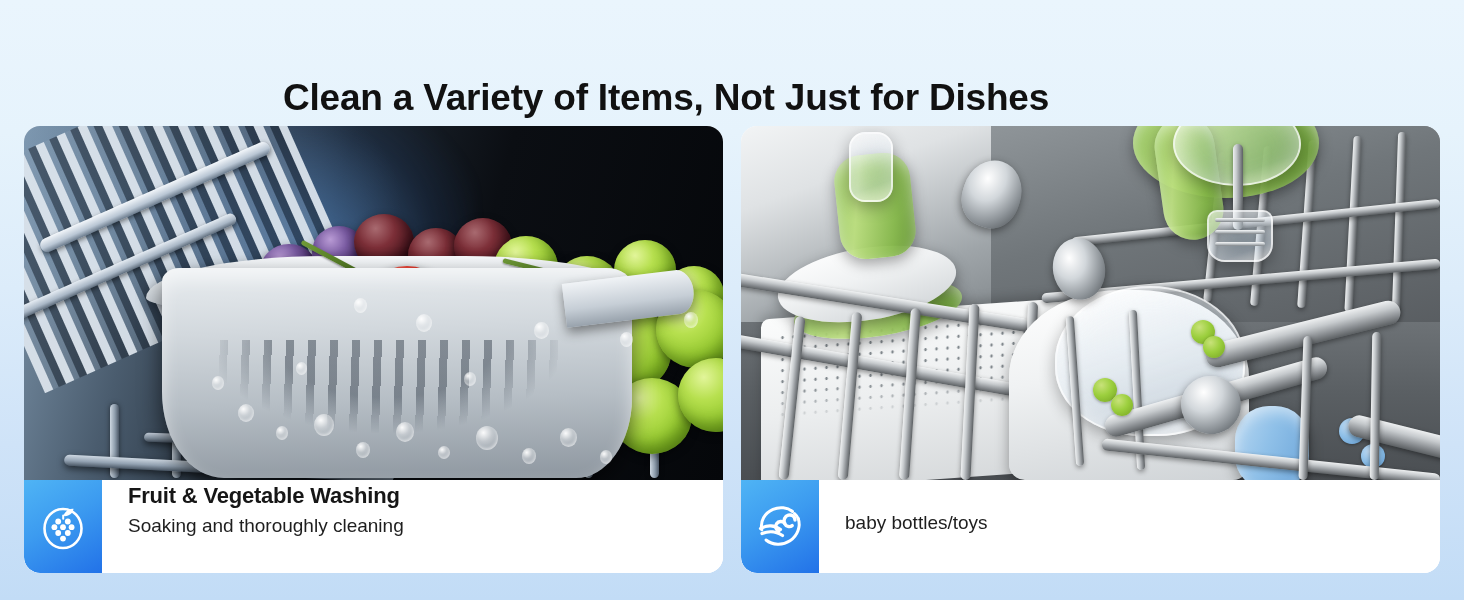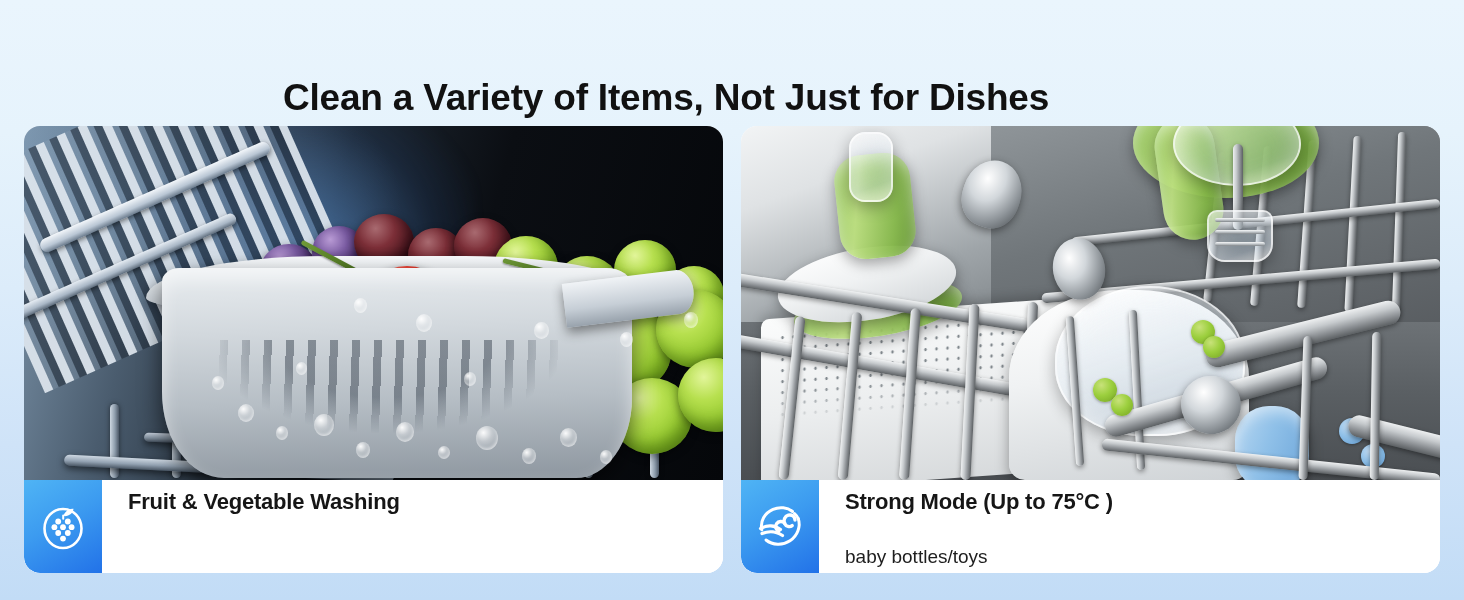--- a/index.html
+++ b/index.html
@@ -67,21 +67,21 @@
     background: linear-gradient(150deg, #4fb4f5 0%, #3c9bf0 45%, #2272e8 100%);
     border-bottom-left-radius: 16px;
     display: flex;
     align-items: center;
     justify-content: center;
   }
   .badge svg { display: block; }
 
   .cap-text {
     flex: 1 1 auto;
-    padding: 8px 0 0 26px;
+    padding: 2px 0 0 26px;
   }
   .cap-title {
     font-size: 22px;
     font-weight: bold;
     color: #161616;
     line-height: 28px;
     letter-spacing: -0.2px;
     white-space: nowrap;
   }
   .cap-sub {
@@ -412,20 +412,21 @@
           <circle cx="25" cy="25.2" r="2.9" fill="#ffffff"></circle>
           <circle cx="33.6" cy="25.2" r="2.9" fill="#ffffff"></circle>
           <circle cx="20.2" cy="31" r="2.9" fill="#ffffff"></circle>
           <circle cx="29.8" cy="31" r="2.9" fill="#ffffff"></circle>
           <circle cx="25" cy="36.6" r="2.9" fill="#ffffff"></circle>
         </svg>
       </span>
     </div>
     <div class="cap-text">
       <div class="cap-title">Fruit &amp; Vegetable Washing</div>
+      <div class="cap-sub">Soaking and thoroughly cleaning</div>
     </div>
   </div>
 </div>
 
 <div class="card right">
 
   <div class="photo">
     <div class="scene-r"></div>
     <div class="tub-back"></div>
     <div class="tub-floor"></div>
@@ -498,20 +499,19 @@
           <path d="M40.5 12.5 C42.2 14 43.4 15.7 44.2 17.5" fill="none" stroke="#ffffff" stroke-width="3" stroke-linecap="round"></path>
           <path d="M41 19 C41 15.5 37.8 13.2 34.4 14.2 C30.8 15.2 29 19.2 30.6 22.6
                    C32 25.6 35.8 26.6 38.2 24.6" fill="none" stroke="#ffffff" stroke-width="3.4" stroke-linecap="round"></path>
           <path d="M30.8 22.2 C28.5 19.8 24.5 20 22.6 22.8 C20.8 25.4 21.8 29 24.8 30" fill="none" stroke="#ffffff" stroke-width="3.4" stroke-linecap="round"></path>
           <path d="M6.5 27.5 C13 23.5 21 24 26.5 28.5" fill="none" stroke="#ffffff" stroke-width="3.2" stroke-linecap="round"></path>
           <path d="M8 32.5 C15 29.5 23 30.6 28.5 34.5" fill="none" stroke="#ffffff" stroke-width="3.2" stroke-linecap="round"></path>
         </svg>
       </span>
     </div>
     <div class="cap-text">
-      <div class="cap-title">Strong Mode (Up to 75°C )</div>
       <div class="cap-sub">
         <br>
         <span>baby bottles/toys</span>
       </div>
     </div>
   </div>
 </div>
 
 </body></html>

